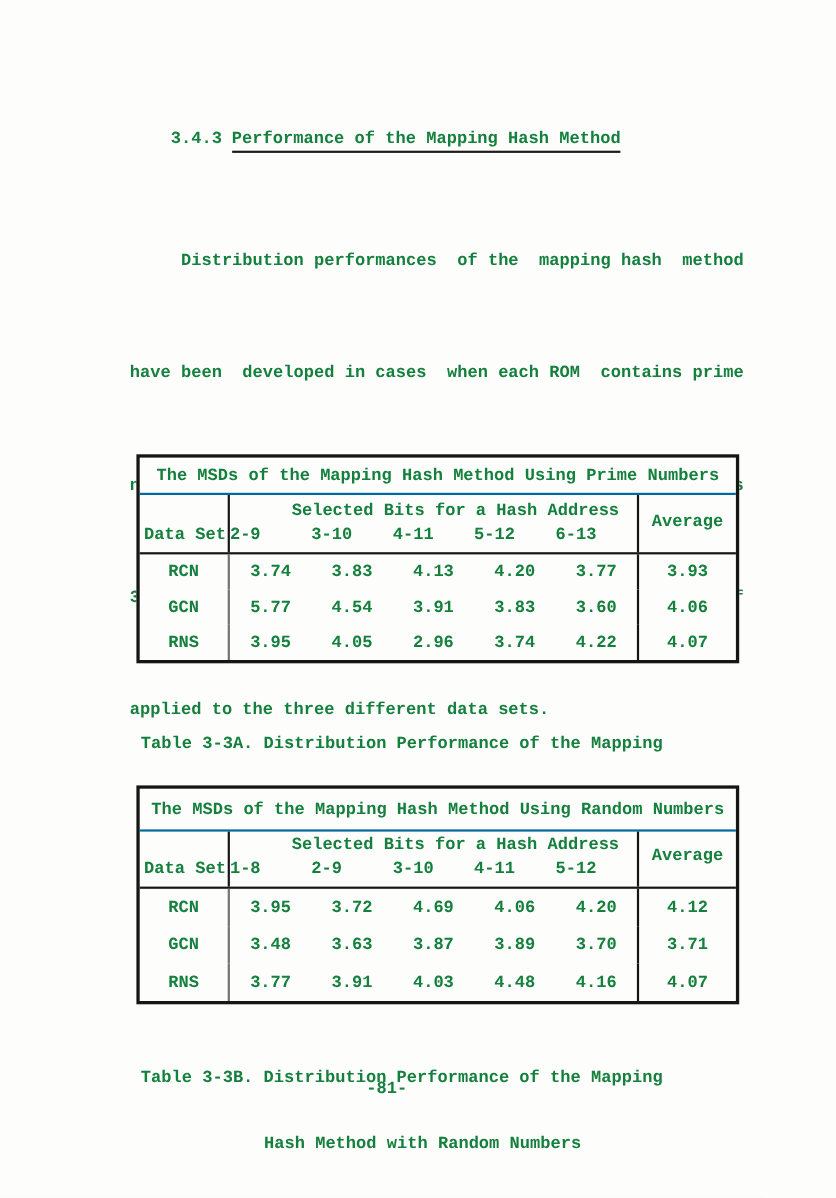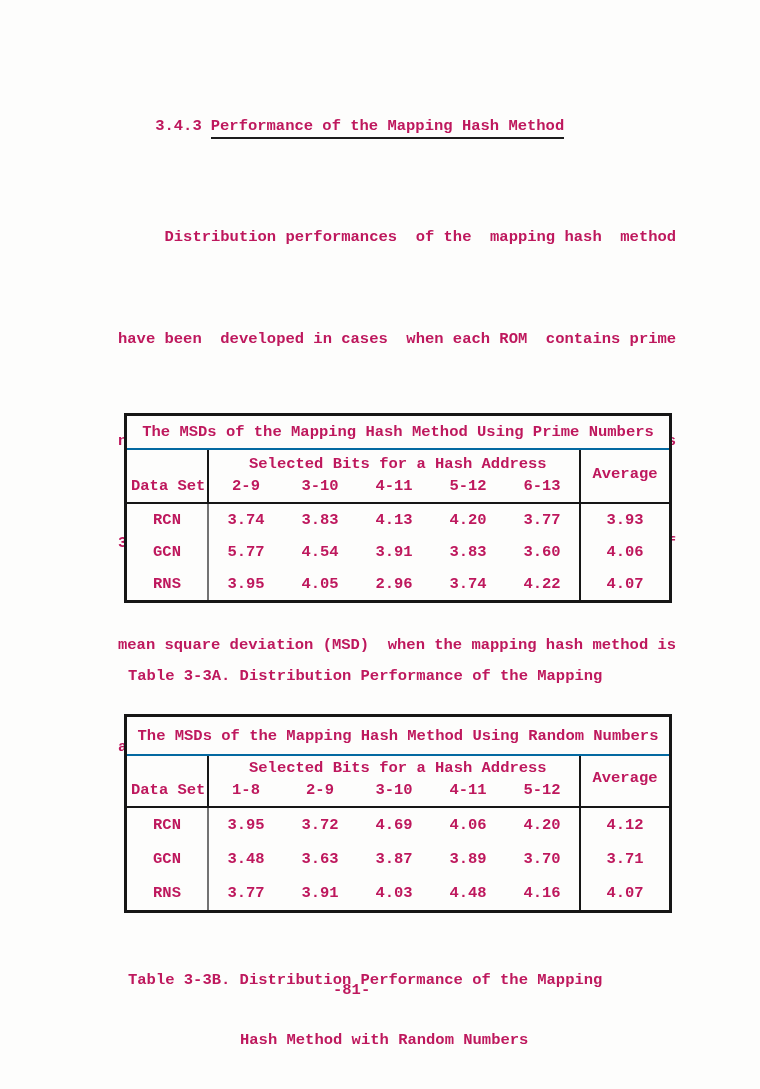--- a/index.html
+++ b/index.html
@@ -3,21 +3,21 @@
 <meta charset="utf-8">
 <style>
   html,body { margin:0; padding:0; background:#e8e8e8; }
   .page {
     position:relative;
     width:760px; height:1089px;
     margin:0 auto;
     background:#fdfdfc;
     font-family:"Liberation Mono","DejaVu Sans Mono",monospace;
     font-weight:700;
-    color:#be185d;
+    color:#15803d;
     overflow:hidden;
   }
   .heading {
     position:absolute; left:118px; top:99px;
     font-size:15.5px; white-space:pre;
   }
   .heading .h-num { margin-right:9px; }
   .heading .h-title {
     border-bottom:2px solid #1c1c1c;
     padding-bottom:2px;
@@ -52,23 +52,23 @@
     width:82px; flex:0 0 82px;
     border-right:2px solid #161616;
     display:flex; align-items:flex-end;
     padding:0 0 7px 4px; box-sizing:border-box;
   }
   .col-mid {
     flex:1 1 auto;
     display:flex; flex-direction:column; justify-content:flex-end;
     padding-bottom:7px;
   }
-  .group-lbl { margin-bottom:4px;padding-left:40px; }
+  .group-lbl { text-align:center; margin-bottom:4px;padding-left:40px; }
   .bit-row { display:flex; }
-  .bit { flex:1; text-align:center; }
+  .bit { flex:1; }
   .col-avg {
     width:90px; flex:0 0 90px;
     border-left:2px solid #161616;
     display:flex; align-items:flex-end; justify-content:center;
     padding-bottom:19px; box-sizing:border-box;
   }
   .trow { display:flex; }
   .tbl-prime  .trow { height:32px; }
   .tbl-random .trow { height:34px; }
   .c-ds {
@@ -104,21 +104,20 @@
 
   <div class="heading">
     <span class="h-num">3.4.3</span><span class="h-title">Performance of the Mapping Hash Method</span>
   </div>
 
   <div class="para">
     <div>     Distribution performances  of the  mapping hash  method</div>
     <div>have been  developed in cases  when each ROM  contains prime</div>
     <div>numbers and when each ROM  contains random numbers.   Tables</div>
     <div>3-3A and 3-3B show the distribution performances in terms of</div>
-    <div>mean square deviation (MSD)  when the mapping hash method is</div>
     <div>applied to the three different data sets.</div>
   </div>
 
   <div class="tbl tbl-prime">
     <div class="tbl-title">The MSDs of the Mapping Hash Method Using Prime Numbers</div>
     <div class="tbl-head">
       <div class="col-ds">Data Set</div>
       <div class="col-mid">
         <div class="group-lbl">Selected Bits for a Hash Address</div>
         <div class="bit-row">

